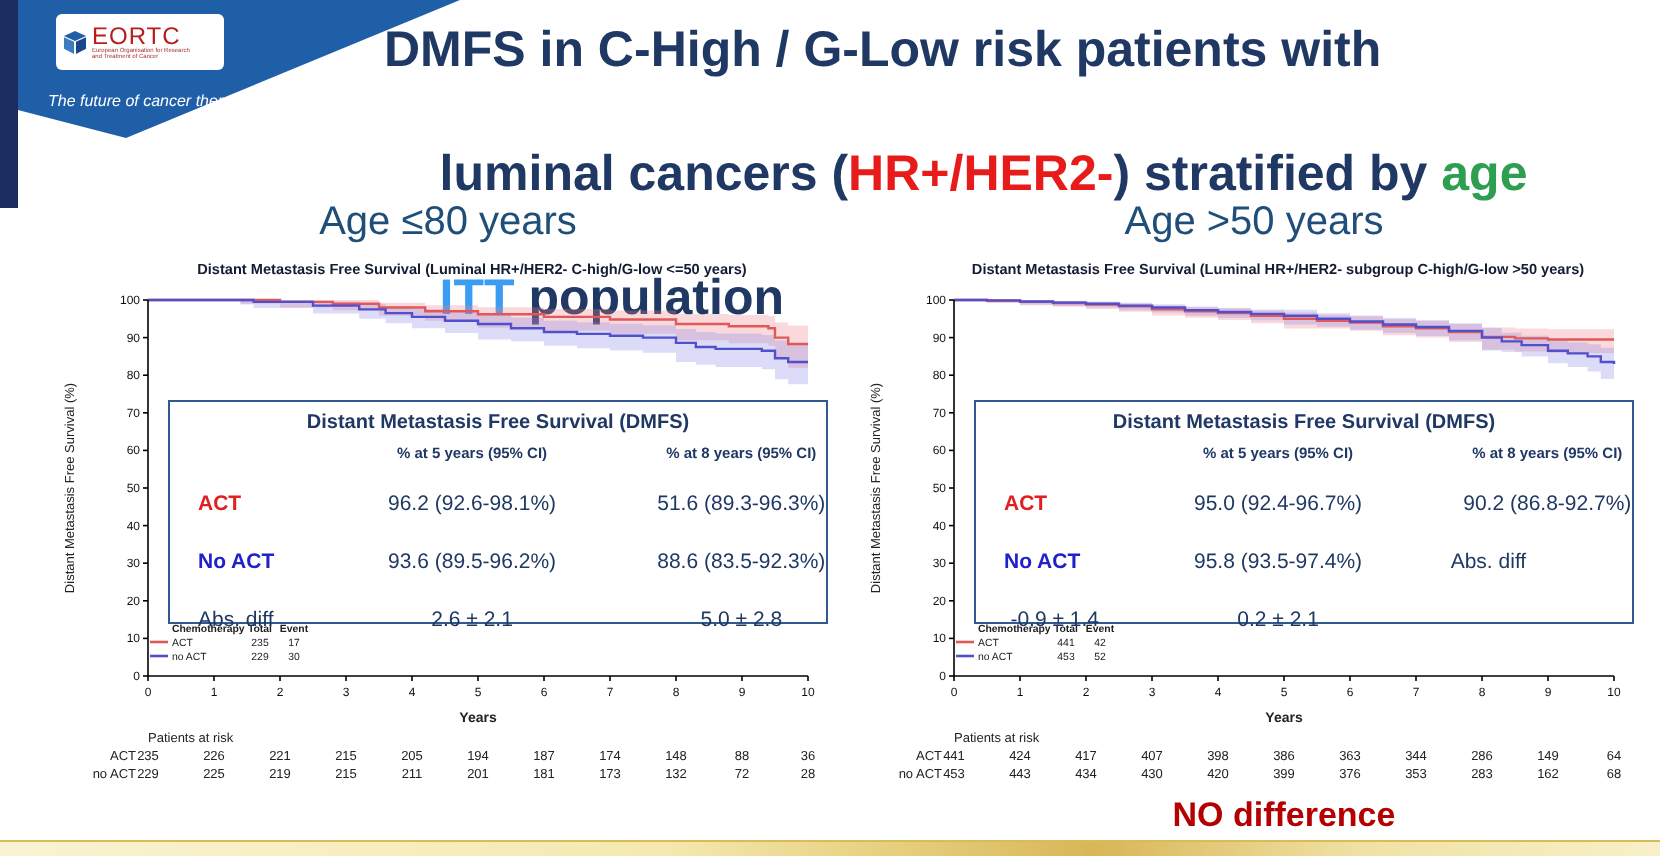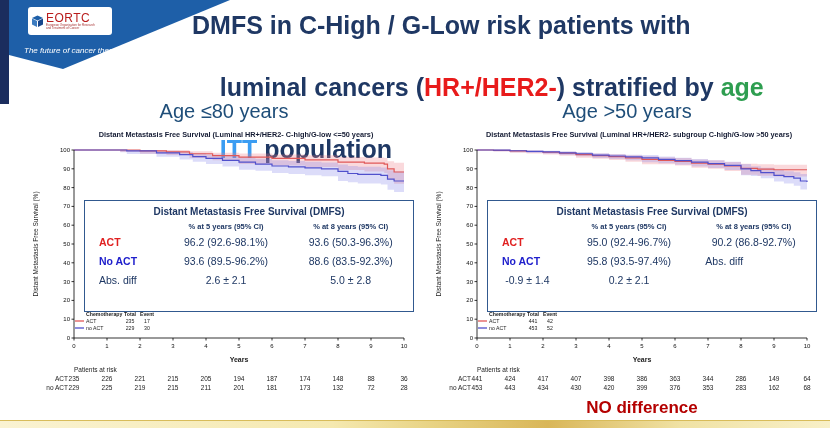--- a/index.html
+++ b/index.html
@@ -32,21 +32,21 @@
   .ctitle{margin:0;height:12px;font-size:7.3px;font-weight:bold;color:#141b33;text-align:center;
           padding-left:24px;white-space:nowrap;}
   .plotwrap{position:relative;height:214px;}
   svg.plot{display:block;margin-left:16px;}
   svg.plot text{font-family:"Liberation Sans",sans-serif;}
   .ylabel{position:absolute;left:-86px;top:97px;width:190px;height:10px;font-size:6.5px;color:#222;
           text-align:center;transform:rotate(-90deg);}
   .sumbox{position:absolute;left:56px;right:6px;top:58px;height:112px;background:#fff;
           border:1.6px solid #31598f;box-sizing:border-box;padding-top:5px;}
   .sumtitle{font-size:10px;font-weight:bold;color:#1f3864;text-align:center;height:16px;}
-  .sumgrid{display:grid;grid-template-columns:24% 38% 38%;align-items:center;}
+  .sumgrid{display:grid;grid-template-columns:24% 38% 38%;align-items:center;gap:10px;}
   .cell{text-align:center;}
   .hdr{font-size:7.5px;font-weight:bold;color:#1f3864;height:14px;}
   .val{font-size:10.5px;color:#1f3864;height:19px;font-weight:500;}
   .rlbl{font-size:10.5px;font-weight:bold;text-align:left;padding-left:14px;height:19px;}
   .act{color:#e02020;}
   .noact{color:#2020cc;}
   .absdiff{color:#1f3864;font-weight:500;}
   .xlabel{height:10px;font-size:7px;font-weight:bold;color:#222;text-align:center;padding-left:30px;}
   .atrisk{position:relative;height:29px;font-size:6.5px;color:#222;}
   .arlabel{position:absolute;left:46px;top:0;}
@@ -153,21 +153,21 @@
           <text x="103" y="188" font-size="5.2" text-anchor="middle" fill="#222">30</text>
         </svg>
       <div class="sumbox">
         <div class="sumtitle">Distant Metastasis Free Survival (DMFS)</div>
         <div class="sumgrid">
           <div class="cell hdr"></div>
           <div class="cell hdr">% at 5 years (95% CI)</div>
           <div class="cell hdr">% at 8 years (95% CI)</div>
           <div class="cell rlbl act">ACT</div>
           <div class="cell val">96.2 (92.6-98.1%)</div>
-          <div class="cell val">93.6 (50.3-96.3%)</div>
+          <div class="cell val">51.6 (89.3-96.3%)</div>
           <div class="cell rlbl noact">No ACT</div>
           <div class="cell val">93.6 (89.5-96.2%)</div>
           <div class="cell val">88.6 (83.5-92.3%)</div>
           <div class="cell rlbl absdiff">Abs. diff</div>
           <div class="cell val">2.6 ± 2.1</div>
           <div class="cell val">5.0 ± 2.8</div>
         </div>
       </div>
     </div>
     <div class="xlabel">Years</div>

